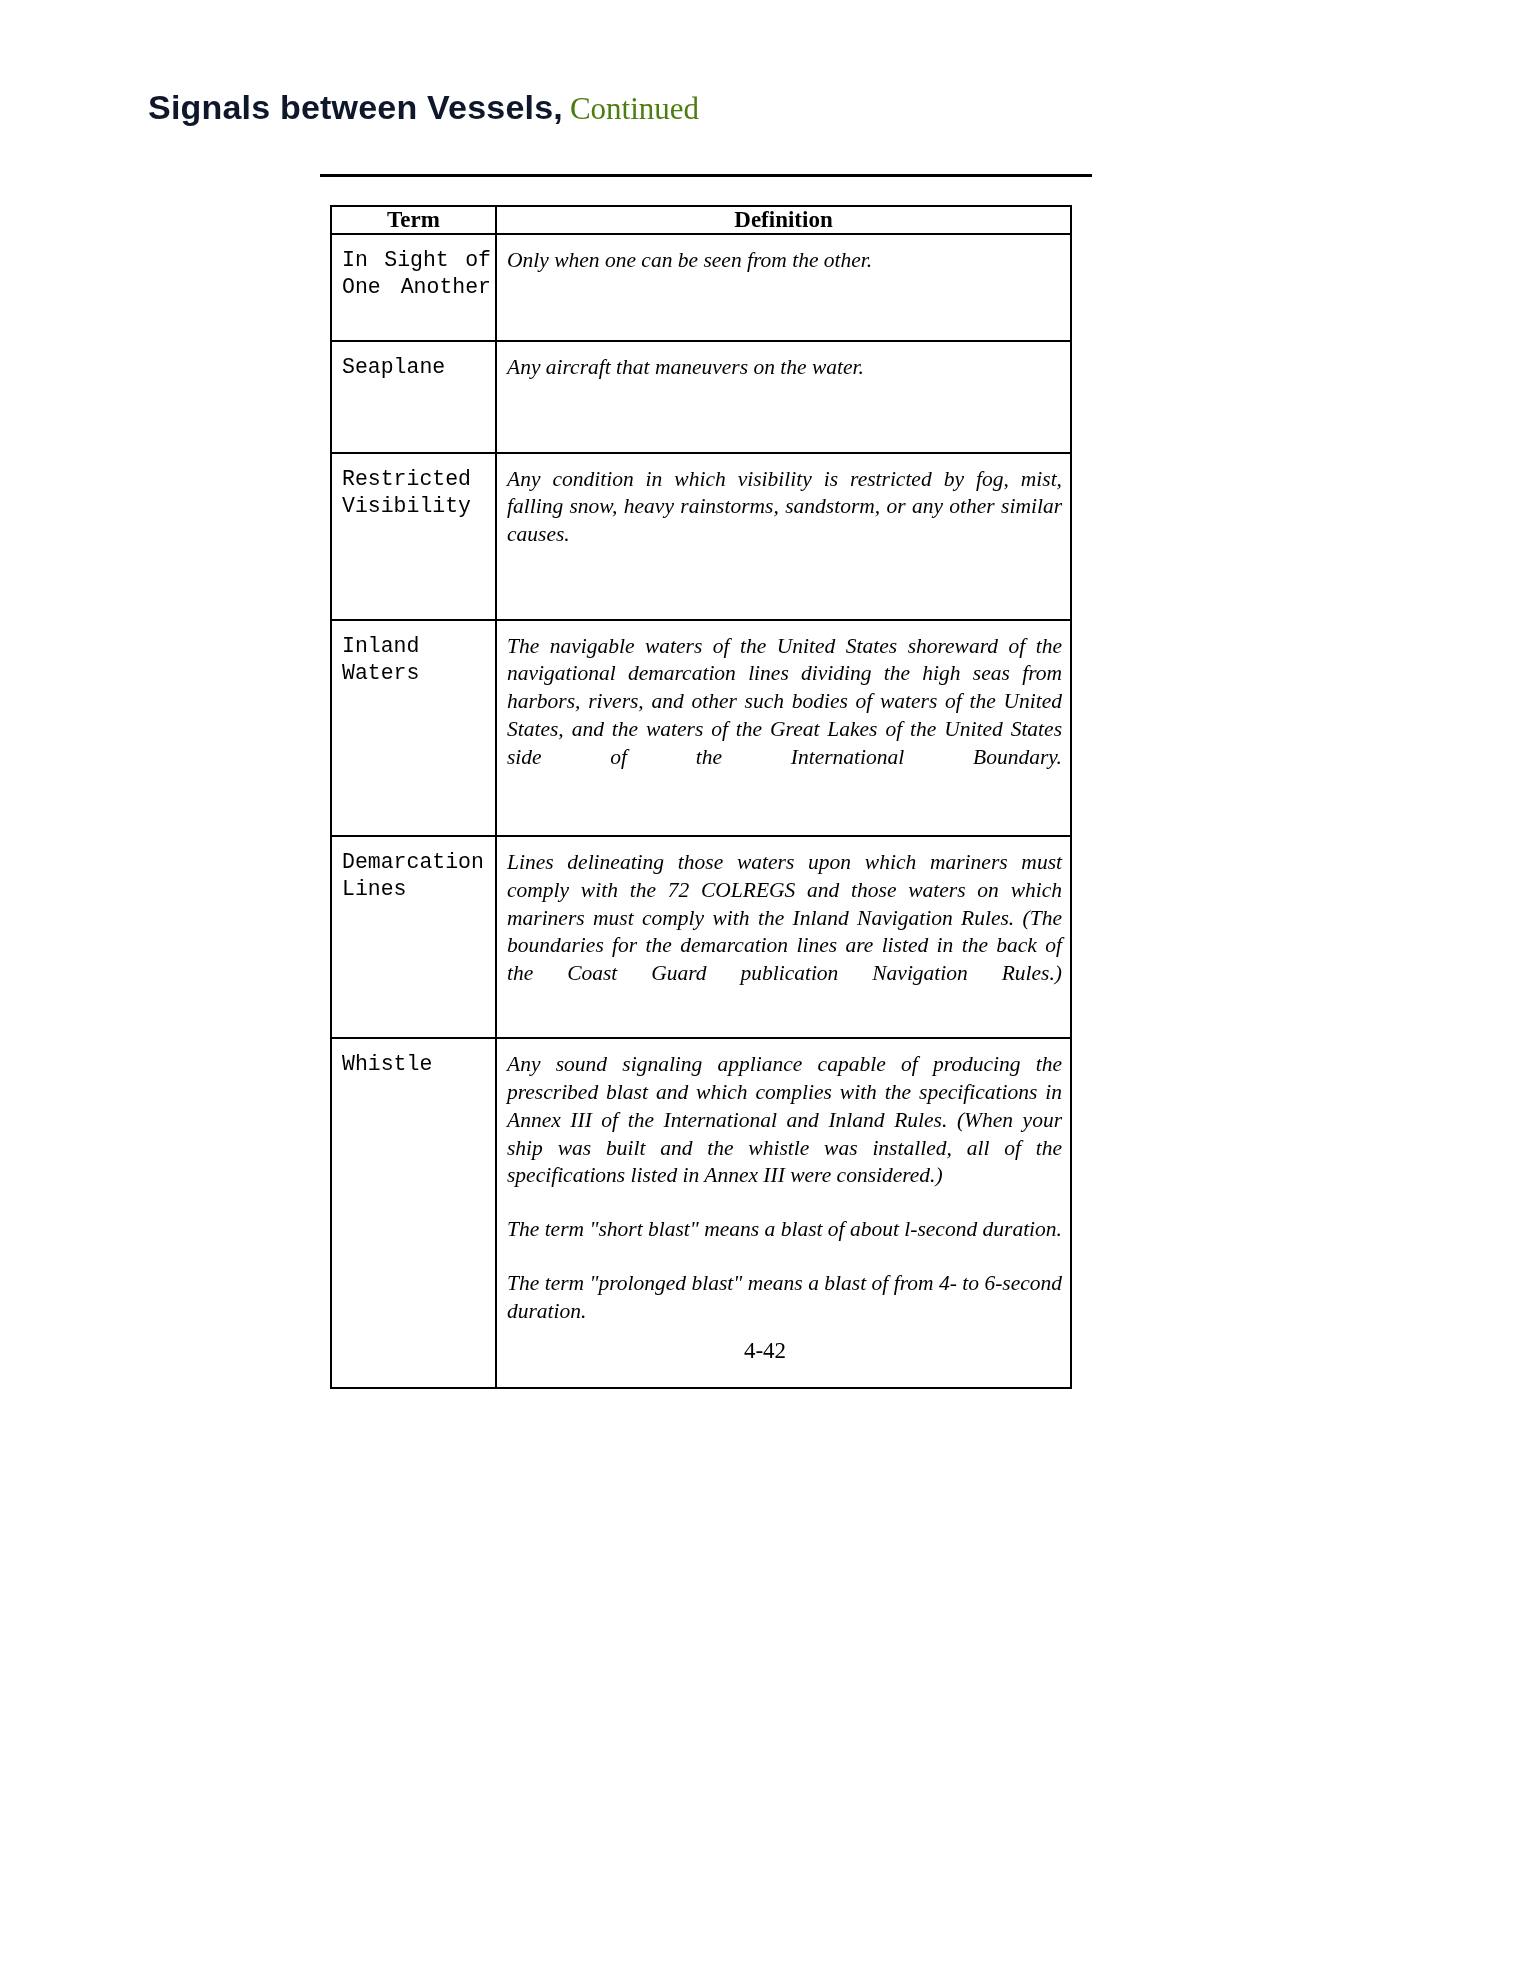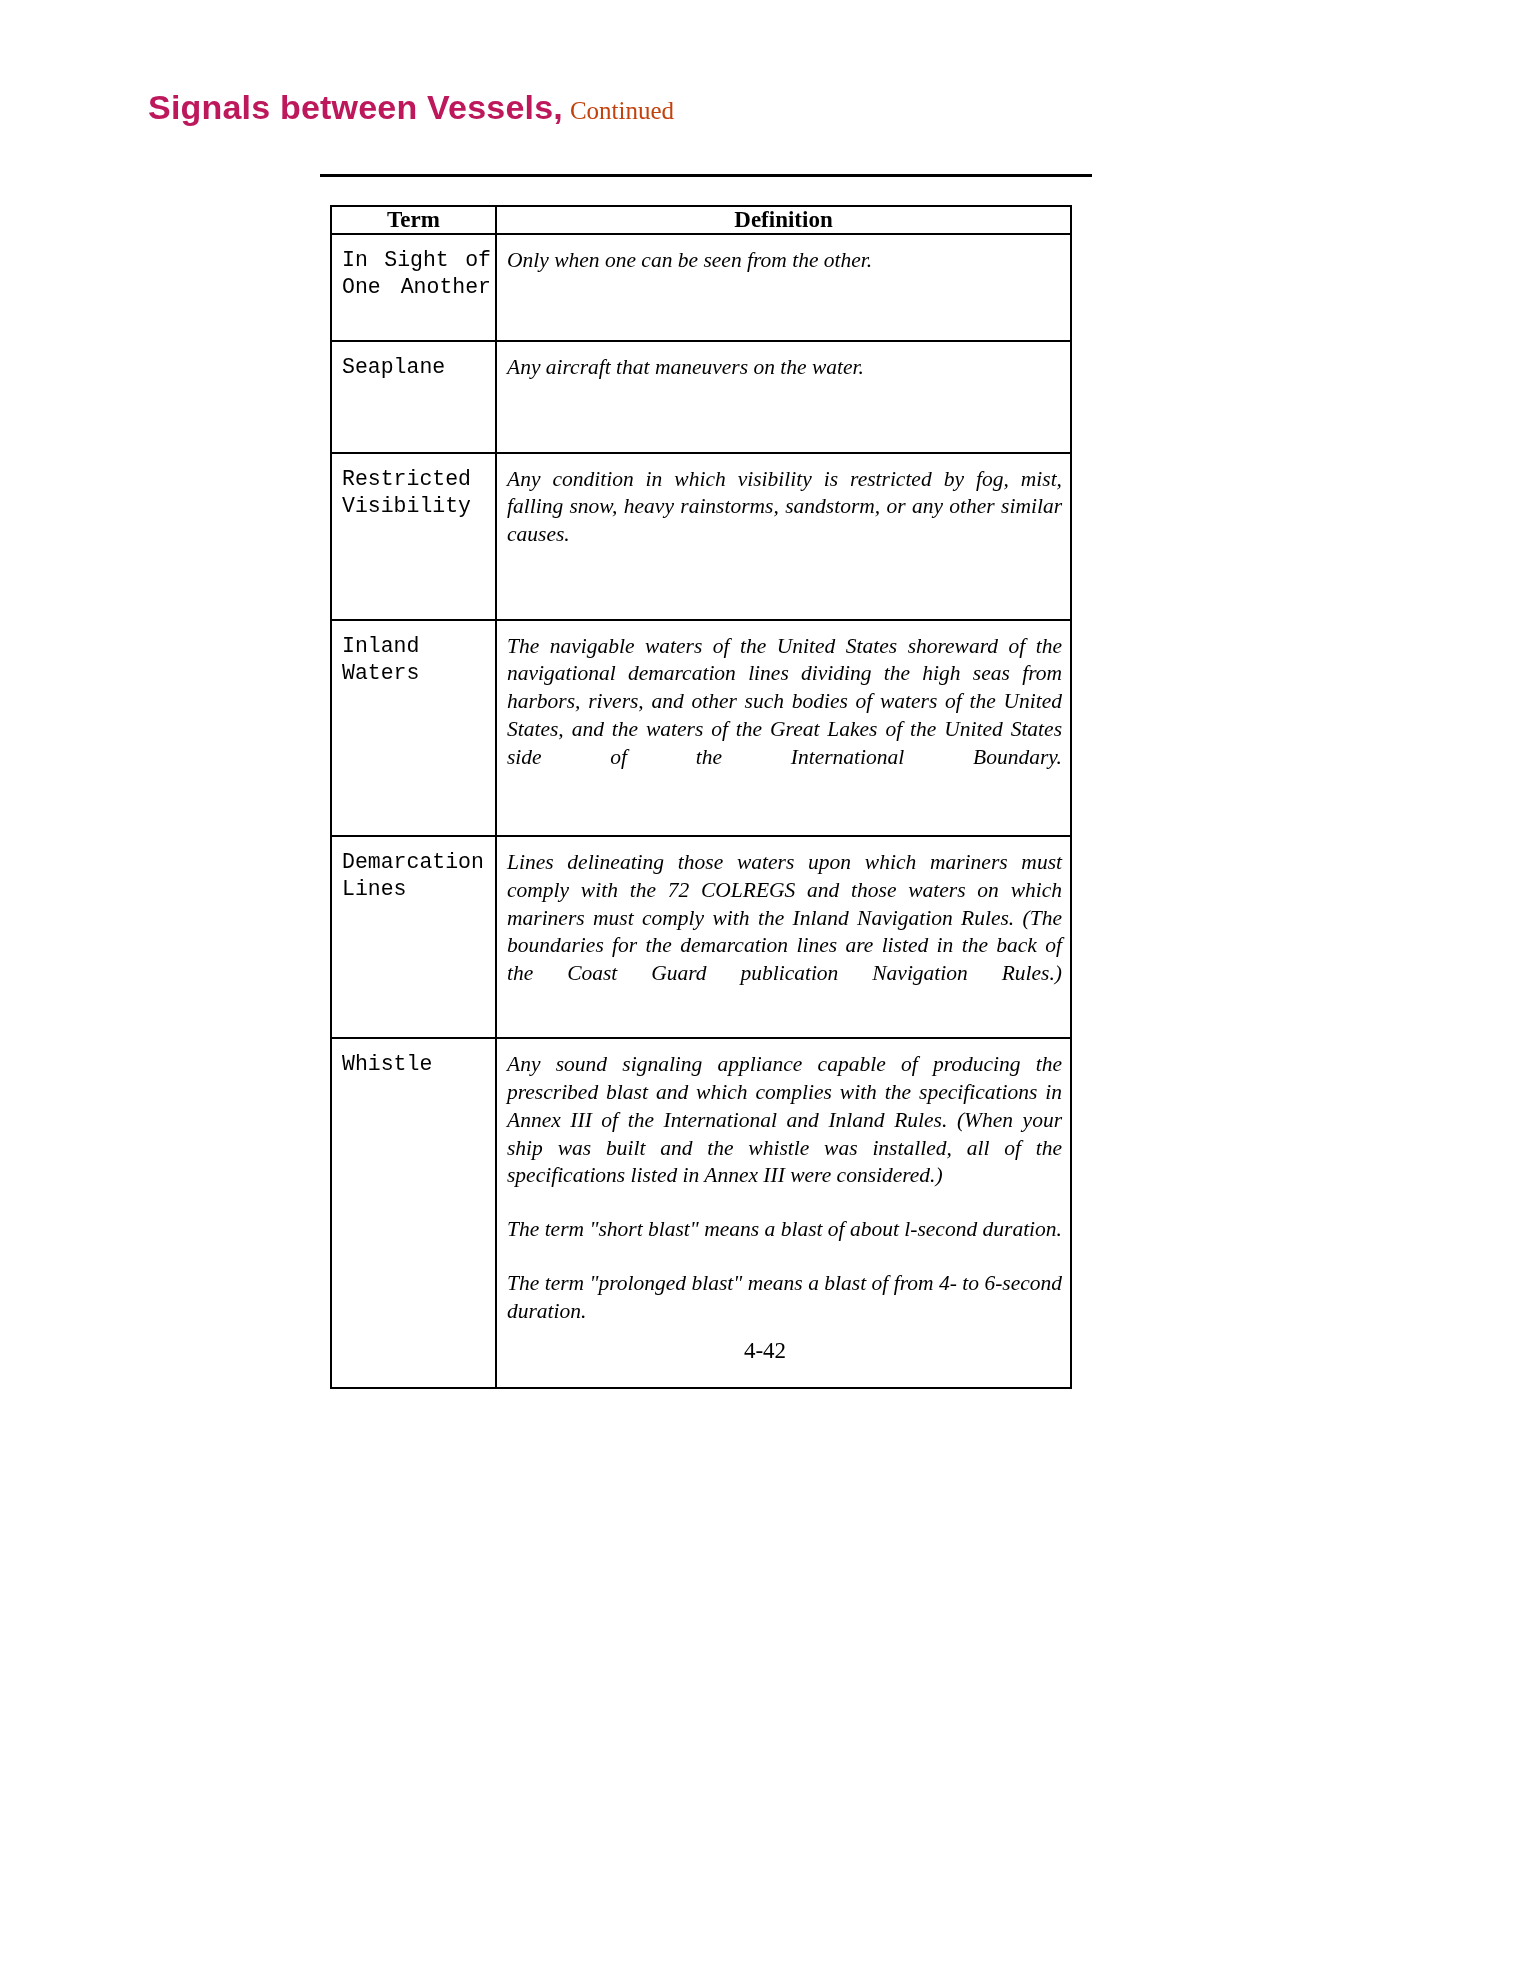--- a/index.html
+++ b/index.html
@@ -27,27 +27,27 @@
     position: absolute;
     left: 148px;
     top: 88px;
     white-space: nowrap;
   }
   .heading-main {
     font-family: "Liberation Sans", "DejaVu Sans", sans-serif;
     font-weight: bold;
     font-size: 34px;
     letter-spacing: 0.2px;
-    color: #be185d;
+    color: #0f172a;
   }
   .heading-cont {
     font-family: "Liberation Serif", "DejaVu Serif", serif;
     font-weight: normal;
-    font-size: 25px;
-    color: #c2410c;
+    font-size: 31px;
+    color: #4d7c0f;
     padding-left: 7px;
   }
 
   
   .rule {
     position: absolute;
     left: 320px;
     top: 174px;
     width: 772px;
     height: 3px;

